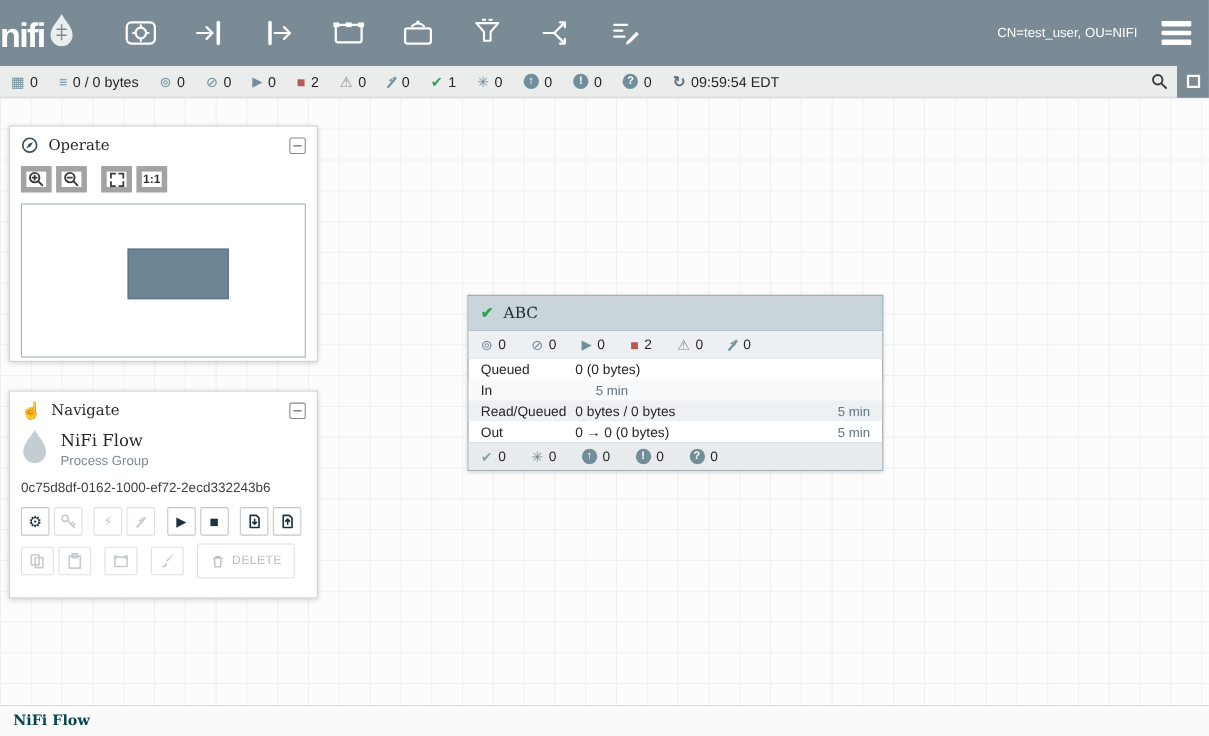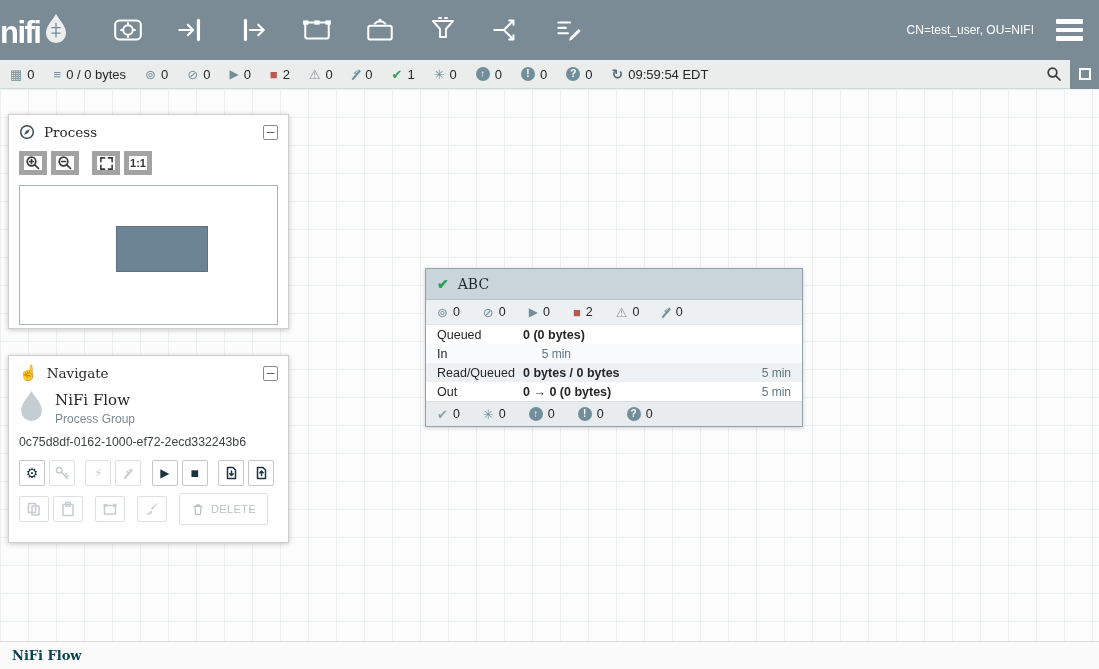--- a/index.html
+++ b/index.html
@@ -71,21 +71,21 @@
   
   .pg { position:absolute; left:425px; top:179px; width:378px; background:#fff; border:1px solid #93a1a9; box-shadow:0 1px 4px rgba(0,0,0,.18); font-size:12.5px; cursor:pointer; }
   .pg-header { display:flex; align-items:center; gap:9px; background:#cad5db; border-bottom:1px solid #b6c2c9; padding:7px 11px; font-size:14px; color:#1e2b32; }
   .pg-check { color:#2f9e57; font-weight:bold; font-size:14px; }
   .pg-stats { display:flex; align-items:center; background:#edf0f2; padding:5px 11px; border-bottom:1px solid #e1e5e8; }
   .pg-stat { display:flex; align-items:center; gap:5px; margin-right:23px; color:#262626; }
   .pg-row { display:flex; align-items:center; padding:2.5px 11px; }
   .pg-row.band { background:#eef1f3; }
   .pg-row.band-light { background:#f9fafb; }
   .pg-label { width:86px; color:#262626; }
-  .pg-value { flex:1; font-weight:bold; color:#262626; }
+  .pg-value { flex:1; font-weight:normal; color:#262626; }
   .pg-time { width:48px; text-align:right; color:#5f7480; font-size:12px; }
   .pg-footer { display:flex; align-items:center; background:#e8ecee; border-top:1px solid #d8dee2; padding:5px 11px; }
 
   
   .breadcrumb-bar { position:absolute; left:0; right:0; bottom:0; height:28px; background:#fafafa; border-top:1px solid #dcdcdc; display:flex; align-items:center; padding:0 12px; }
   .breadcrumb-link { font-weight:bold; font-size:13px; color:#07454e; cursor:pointer; }
 </style>
 </head>
 <body>
 
@@ -240,21 +240,21 @@
 </div>
 
 <div class="canvas">
 
   <div class="side-panel" id="navigate-panel">
     <div class="panel-header serif">
       <svg width="16" height="16" viewBox="0 0 16 16">
           <circle cx="8" cy="8" r="6.3"></circle>
           <path d="M11 5 L9 9 L5 11 L7 7 Z" fill="#3c4b54" stroke="none"></path>
         </svg>
-      <span>Process</span>
+      <span>Operate</span>
       <span class="collapse-btn">−</span>
     </div>
     <div class="zoom-row">
       <span class="zoom-btn">
         <svg width="16" height="16" viewBox="0 0 16 16">
             <circle cx="6.5" cy="6.5" r="4.3"></circle>
             <path d="M9.8 9.8 L13.5 13.5"></path>
             <path d="M4.6 6.5 h3.8 M6.5 4.6 v3.8"></path>
           </svg>
       </span>

